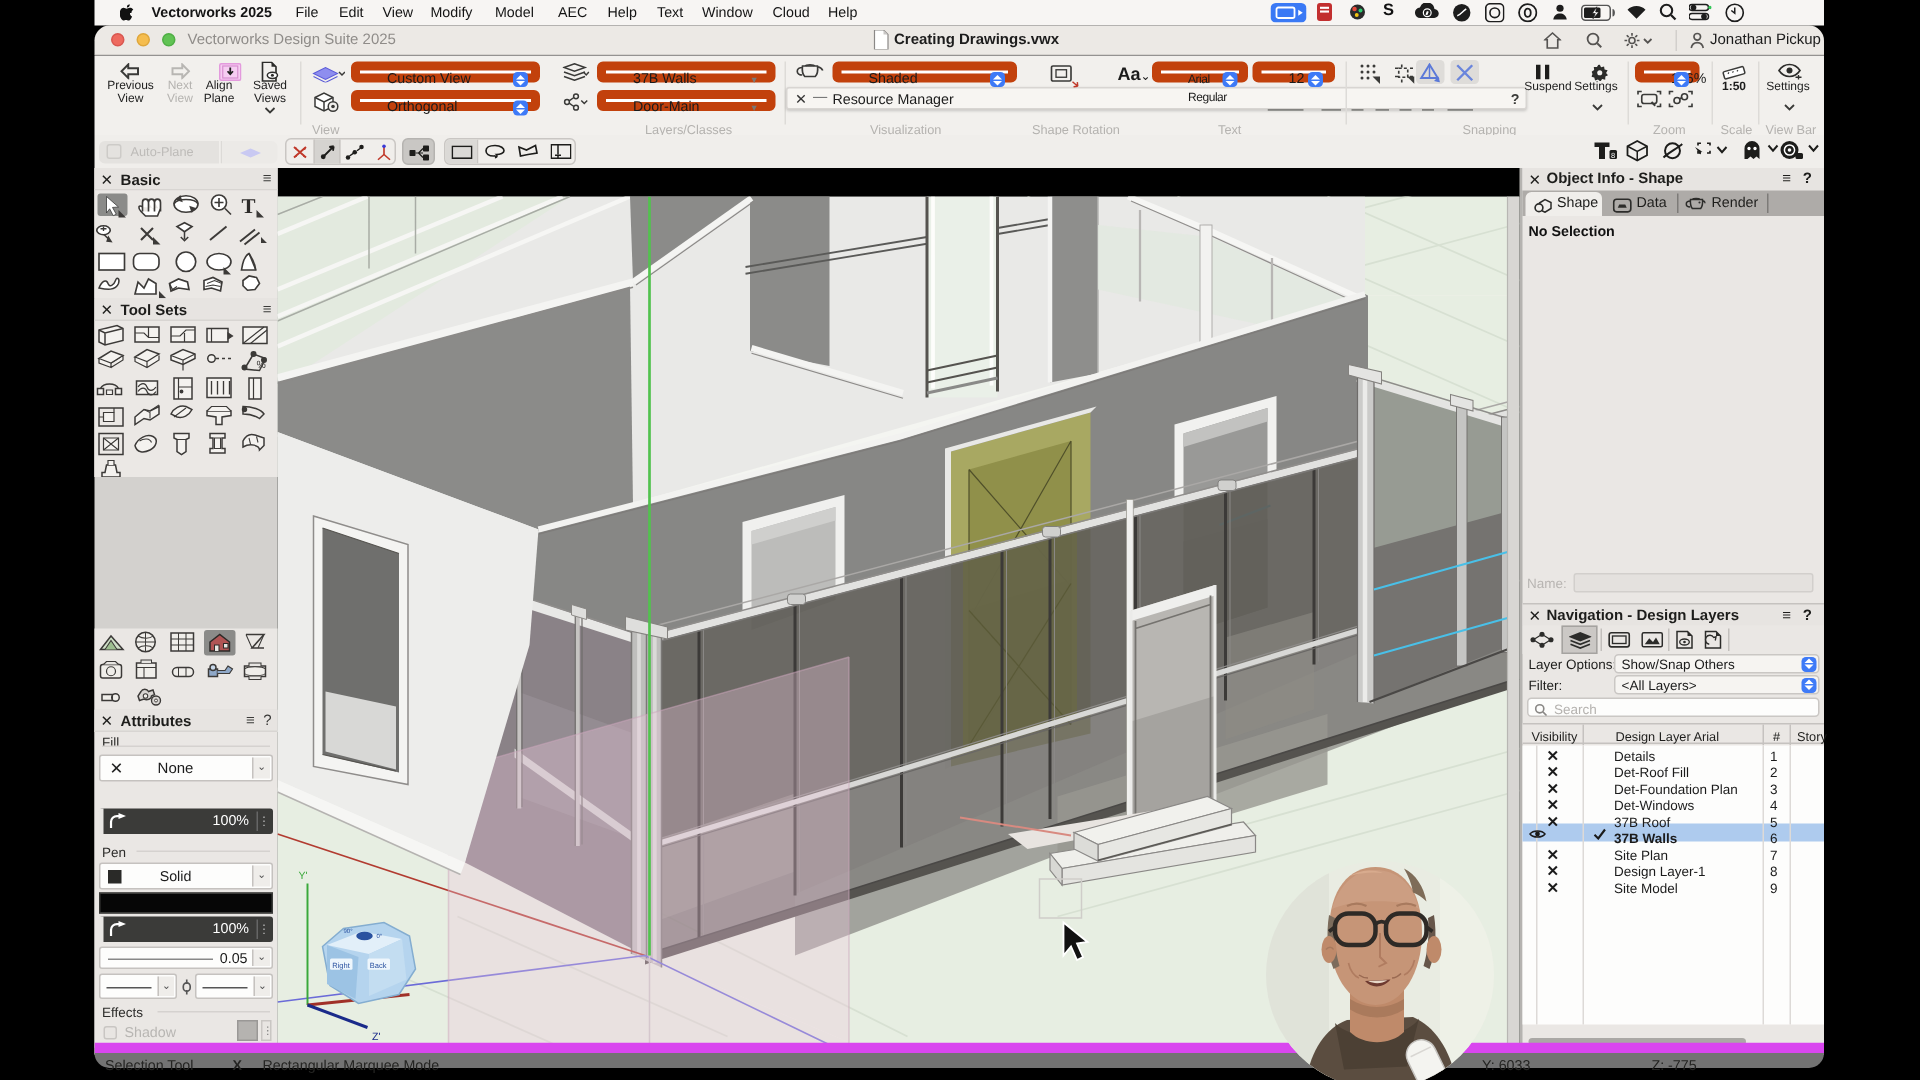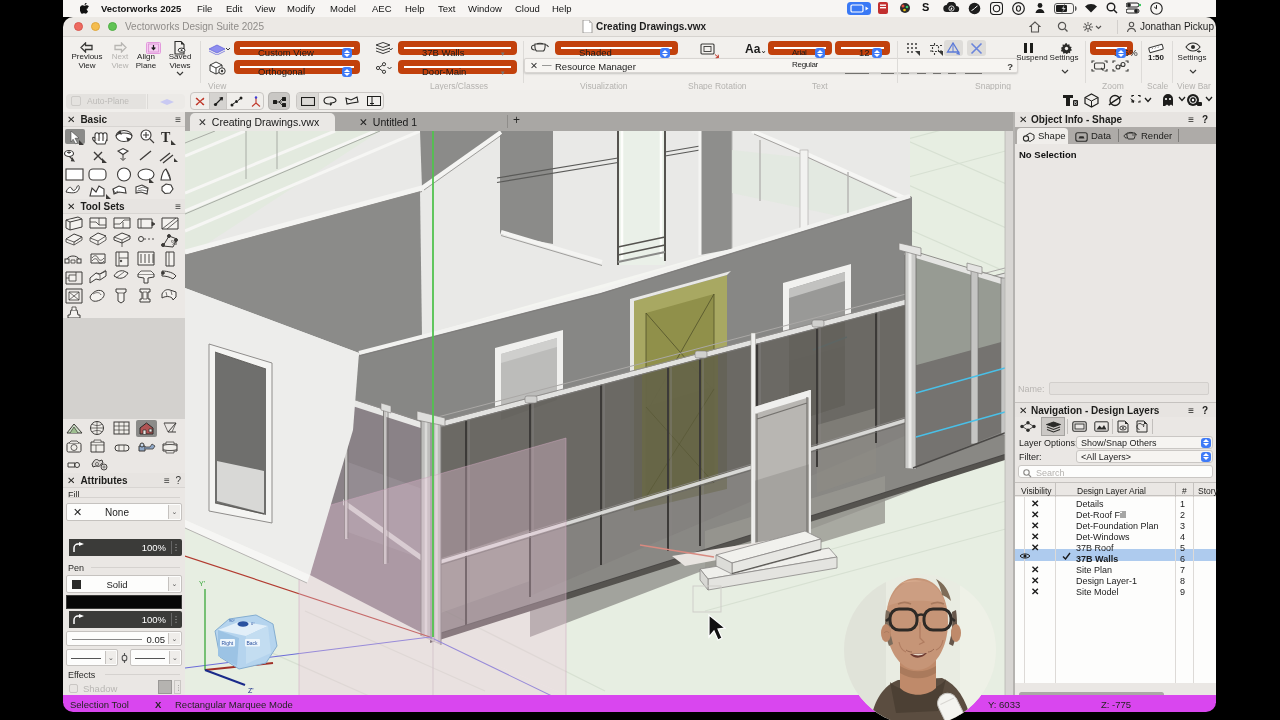--- a/index.html
+++ b/index.html
@@ -30,21 +30,21 @@
 .pal .hdr{height:15px;font-size:10px;font-weight:bold;color:#1d1d1b;padding:2px 4px 0 4px;border-bottom:1px solid #d8d5d2;background:#e7e4e1}
 .pal .hdr .x{font-weight:normal;margin-right:5px}
 .pal .hdr .h{float:right;color:#3a3a38;font-weight:normal}
 
 #tabbar{left:185px;top:112px;width:828px;height:19px;background:#a9a7a4;font-size:10.5px;color:#171717}
 .tab{position:absolute;top:1px;height:18px;line-height:18px;padding:0 8px;white-space:nowrap}
 .tab.active{background:#eae8e5;border-radius:5px 5px 0 0}
 
 #rightcol{left:1013px;top:112px;width:203px;height:591px;background:#b5b3b0}
 
-#statusbar{left:63px;top:695px;width:1153px;height:17px;background:#d946ef;border-top:1px solid #d946ef;border-radius:0 0 10px 10px;font-size:9.5px;color:#242422}
+#statusbar{left:63px;top:695px;width:1153px;height:17px;background:#737373;border-top:7px solid #d946ef;border-radius:0 0 10px 10px;font-size:9.5px;color:#242422}
 svg{display:block}
 </style></head>
 <body>
 <div id="stage">
   <div id="menubar" class="abs">
     <span class="ic" style="left:17px;top:3px">
         <svg width="10" height="11" viewBox="0 0 10 11">
           <path d="M7.6 5.7c0-1.5 1.2-2.2 1.3-2.3-.7-1-1.8-1.2-2.2-1.2-.9-.1-1.8.6-2.3.6-.5 0-1.2-.6-2-.6C1.4 2.3.5 3 .1 4.1c-.9 1.6-.2 4 .6 5.3.4.6.9 1.3 1.6 1.3.6 0 .9-.4 1.7-.4.8 0 1 .4 1.7.4.7 0 1.2-.6 1.6-1.2.5-.7.7-1.4.7-1.5 0 0-1.4-.5-1.4-2.3zM6.1 1.3C6.5.8 6.7.2 6.6-.4 6.1-.4 5.5-.1 5.1.4c-.3.4-.6 1-.5 1.6.6 0 1.2-.3 1.5-.7z" fill="#111"></path>
         </svg>
       </span>
@@ -750,26 +750,20 @@
         <span style="position:absolute;right:1px;top:1px;width:11px;height:13px;background:#efedea;border-left:1px solid #c5c2bf;font-size:7px;text-align:center;line-height:13px;color:#555">⌄</span>
       </div>
       <div class="abs" style="left:5px;top:197px;font-size:9px;color:#2c2c2a">Effects</div>
       <div class="abs" style="left:42px;top:201px;width:75px;border-top:1px solid #d5d2cf"></div>
       <span class="abs" style="left:6px;top:211px;width:9px;height:9px;border:1px solid #c9c6c3;background:#e8e5e2;border-radius:2px"></span>
       <div class="abs" style="left:20px;top:210px;font-size:9.5px;color:#b8b6b3">Shadow</div>
       <span class="abs" style="left:95px;top:207px;width:14px;height:14px;background:#b5b3b0;border:1px solid #9a9896"></span>
       <span class="abs" style="left:111px;top:207px;width:7px;height:14px;border:1px solid #c9c6c3;background:#e8e5e2;color:#777;font-size:7px;text-align:center;line-height:14px">⋮</span>
     </div>
   </div>
-  <div id="tabbar" class="abs">
-    <span class="tab active" style="left:5px;width:145px"><span style="color:#333;margin-right:5px">✕</span>Creating Drawings.vwx</span>
-    <span class="tab" style="left:166px"><span style="color:#222;margin-right:5px">✕</span>Untitled 1</span>
-    <span class="abs" style="left:322px;top:3px;width:1px;height:13px;background:#8f8d8a"></span>
-    <span class="abs" style="left:328px;top:1px;font-size:12px;color:#2a2a28">+</span>
-  </div>
   <div id="scene" class="abs" style="left:185px;top:131px;width:828px;height:572px">
   <svg width="828" height="572" viewBox="0 0 828 572">
     <defs>
       <clipPath id="cnv">
             <rect x="0" y="0" width="828" height="572"></rect>
           </clipPath>
     </defs>
     <g clip-path="url(#cnv)">
 
       <rect x="0" y="0" width="828" height="572" fill="#f4f5f1"></rect>

